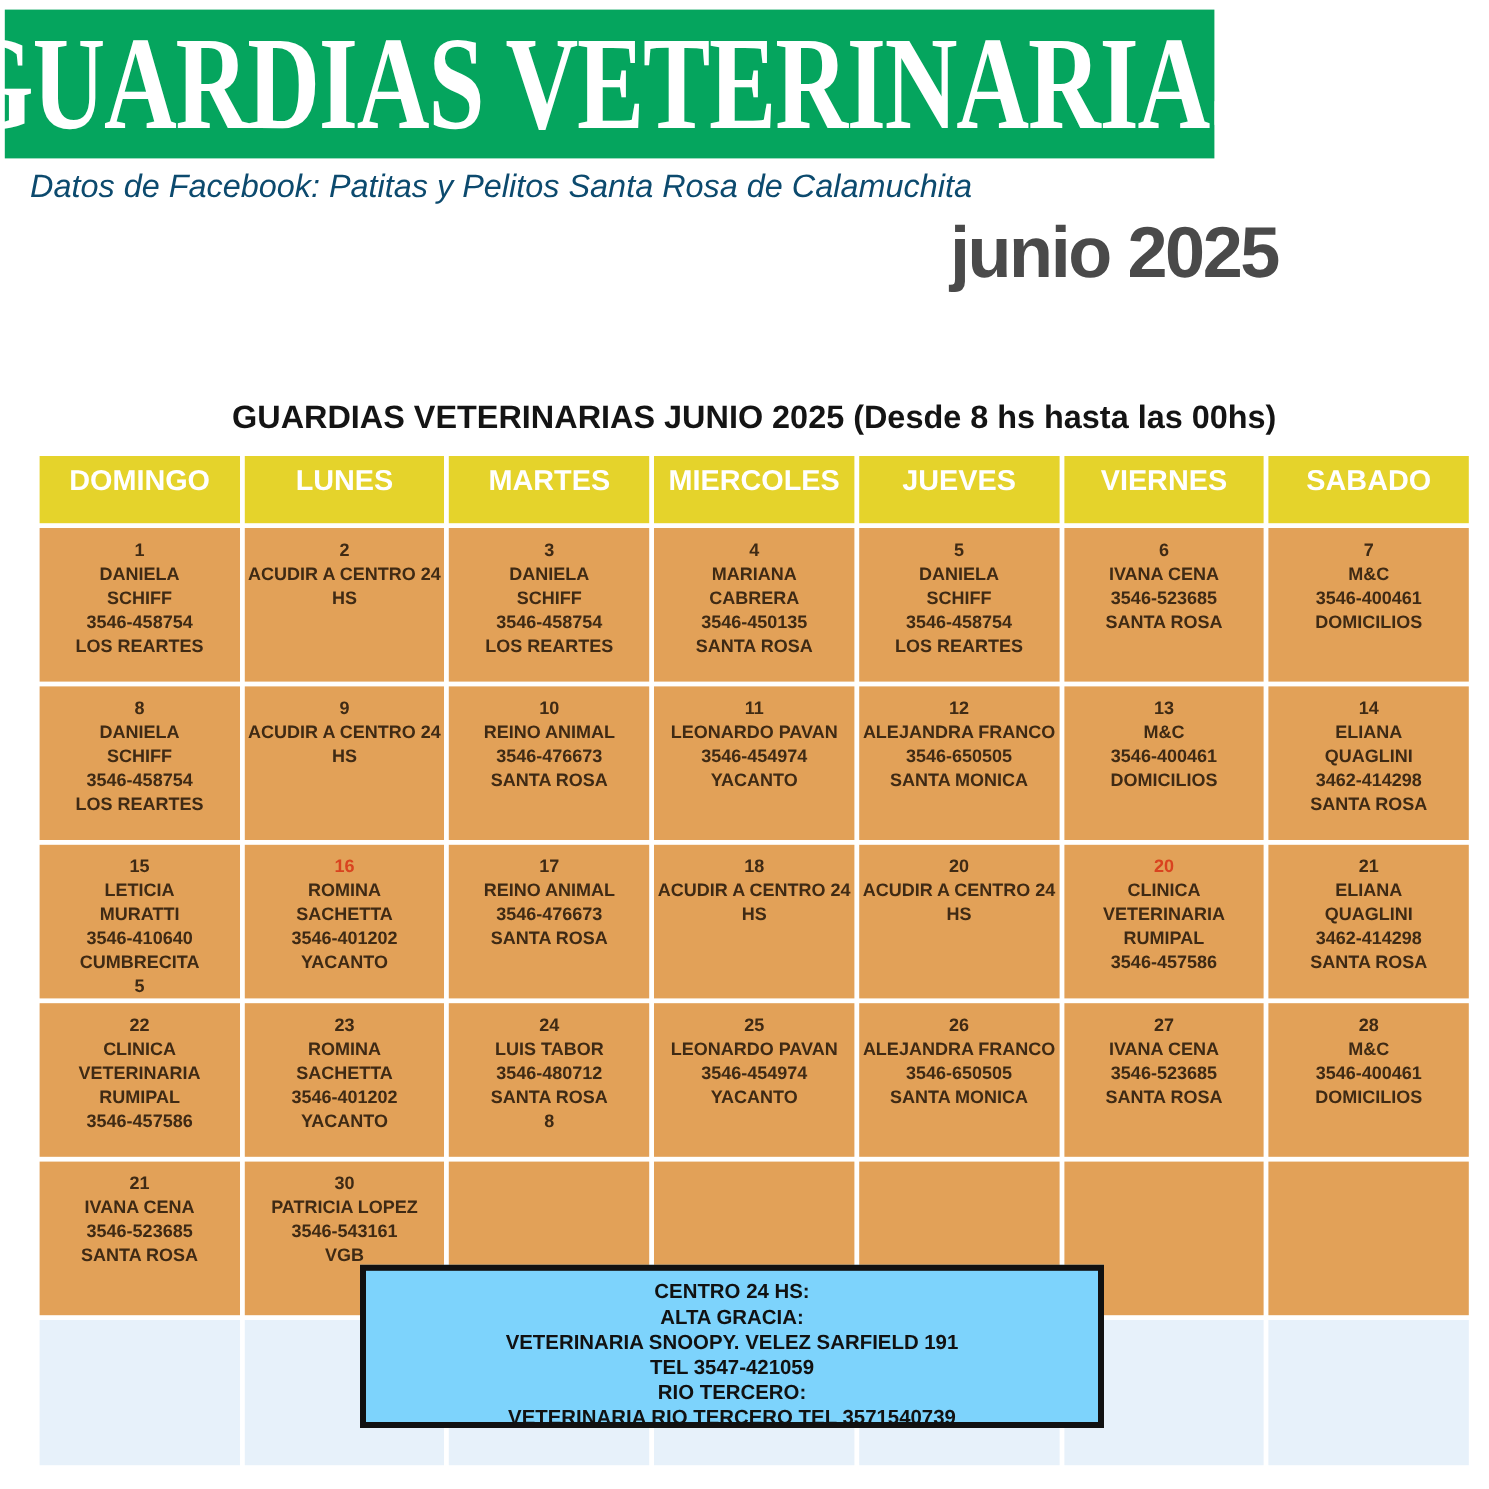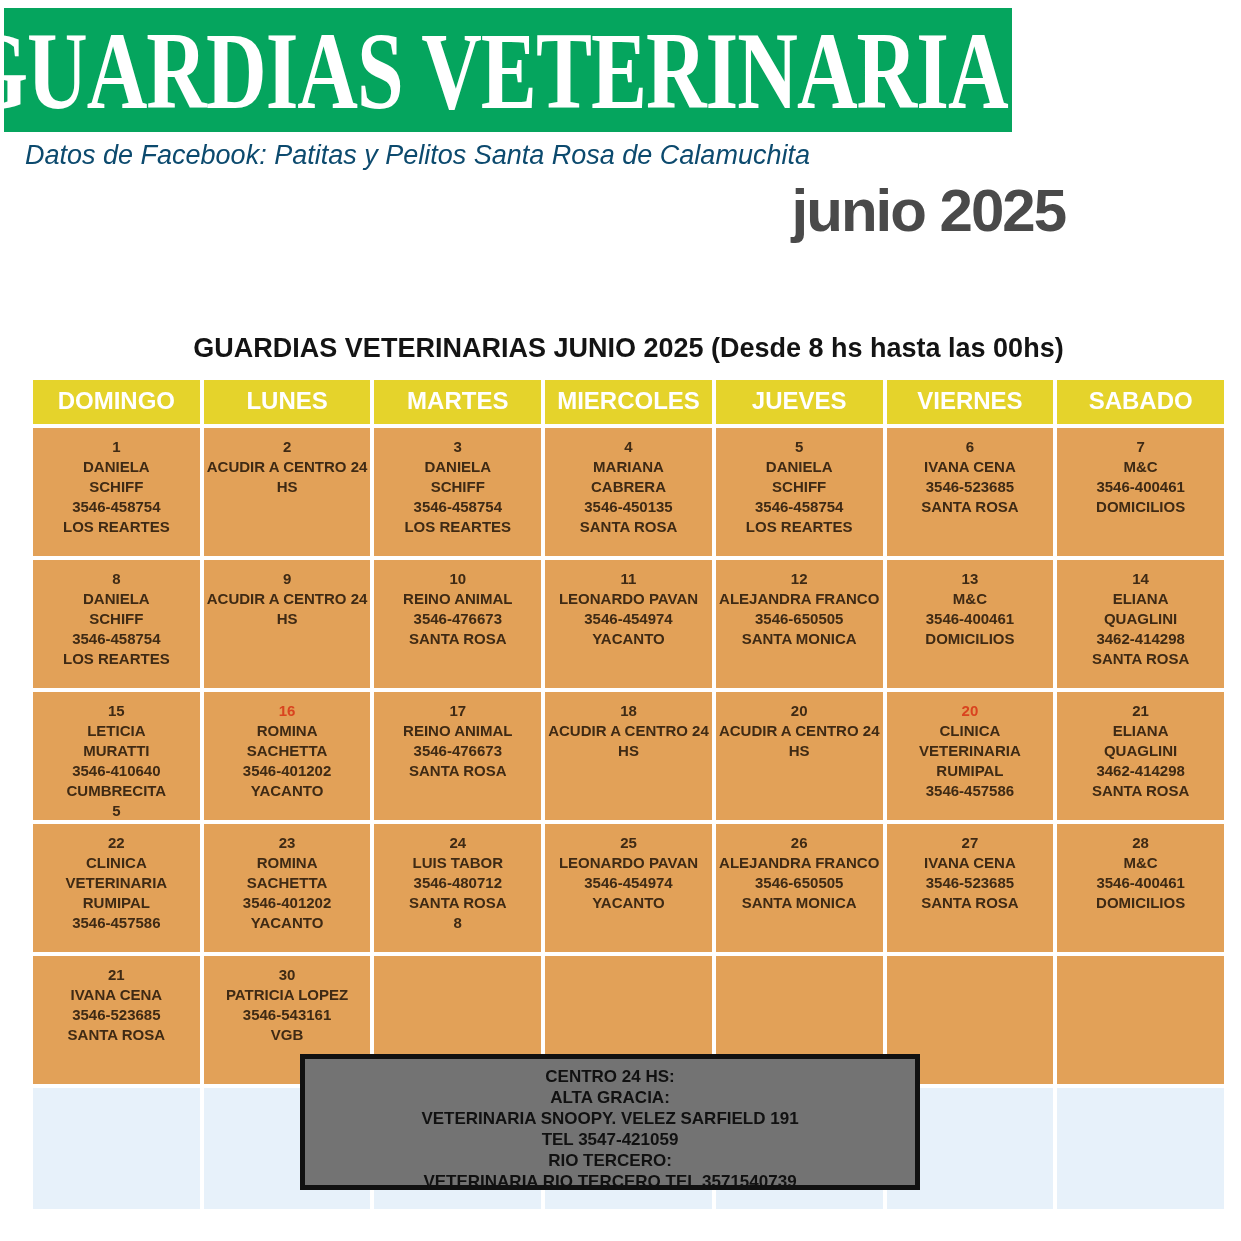--- a/index.html
+++ b/index.html
@@ -25,34 +25,34 @@
     font-weight:bold; color:#4a4a4a; letter-spacing:-2px;
   }
   .table-wrap { position:absolute; left:33px; top:312px; width:1191px; }
   .table-title {
     text-align:center; font-size:27px; font-weight:600; color:#141414;
     margin-bottom:16px; letter-spacing:0px;margin-top:21px;
   }
   .grid { display:grid; grid-template-columns:repeat(7,1fr); gap:4px; }
   .header-cell {
     background:#e5d32b; color:#ffffff; font-weight:bold; font-size:24px;
-    text-align:center; height:44px; line-height:42px;
+    text-align:center; height:56px; line-height:42px;
   }
   .body-grid { margin-top:4px; grid-auto-rows:128px; }
   .cell {
     background:#e2a158; text-align:center; padding-top:9px;
     color:#3f2a14; font-size:15px; font-weight:600; line-height:20px;
   }
   .empty-grid { margin-top:4px; grid-auto-rows:121px; }
   .cell.empty-blue { background:#e7f1fa; padding-top:0; }
   .day-num { font-size:15px; font-weight:600; }
   .day-num.red { color:#d9431f; }
   .note-box {
     position:absolute; left:300px; top:1054px; width:620px; height:136px;
-    background:#737373; border:5px solid #111111; text-align:center;
+    background:#7dd3fc; border:5px solid #111111; text-align:center;
     padding-top:7px;
   }
   .note-line { font-weight:bold; font-size:17px; line-height:21px; color:#111111; }
 </style>
 </head>
 <body>
 
 <div class="banner">
   <div class="banner-text">GUARDIAS VETERINARIAS</div>
 </div>

